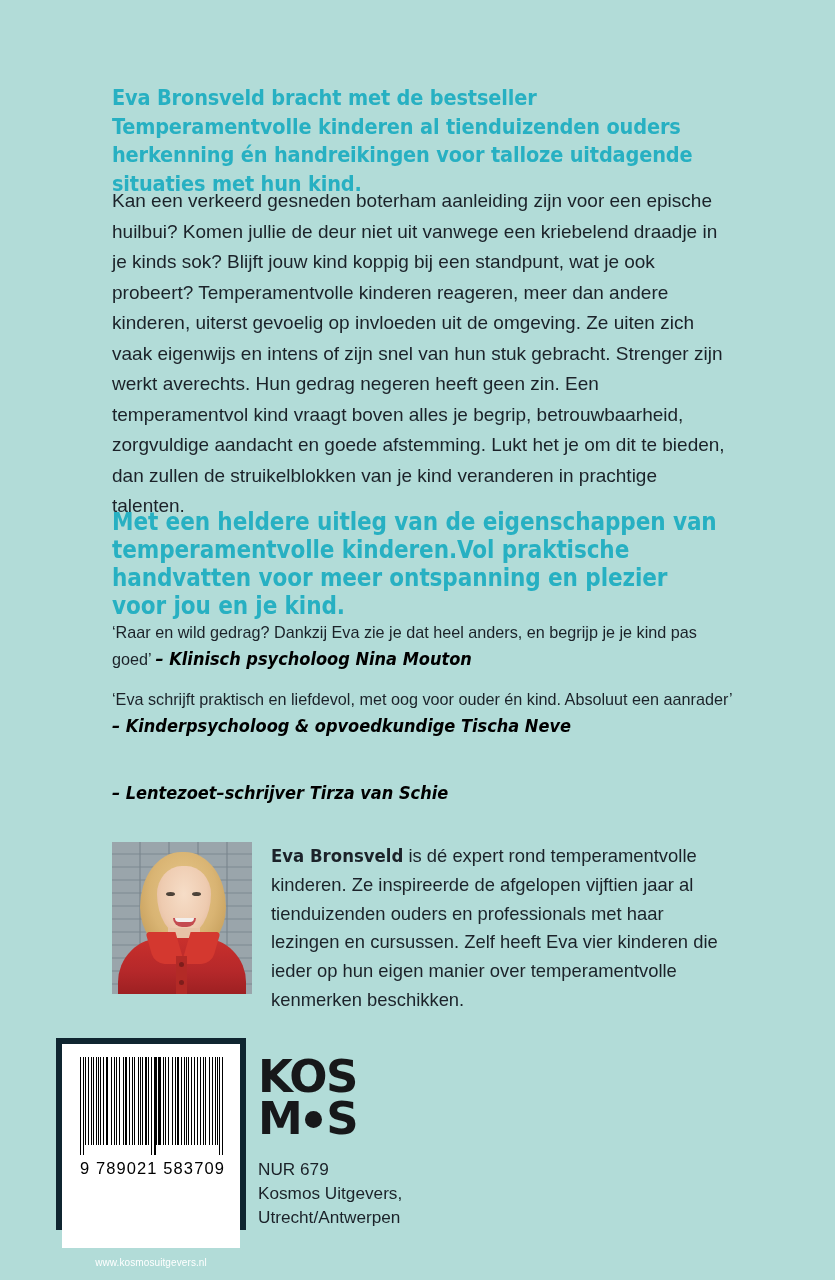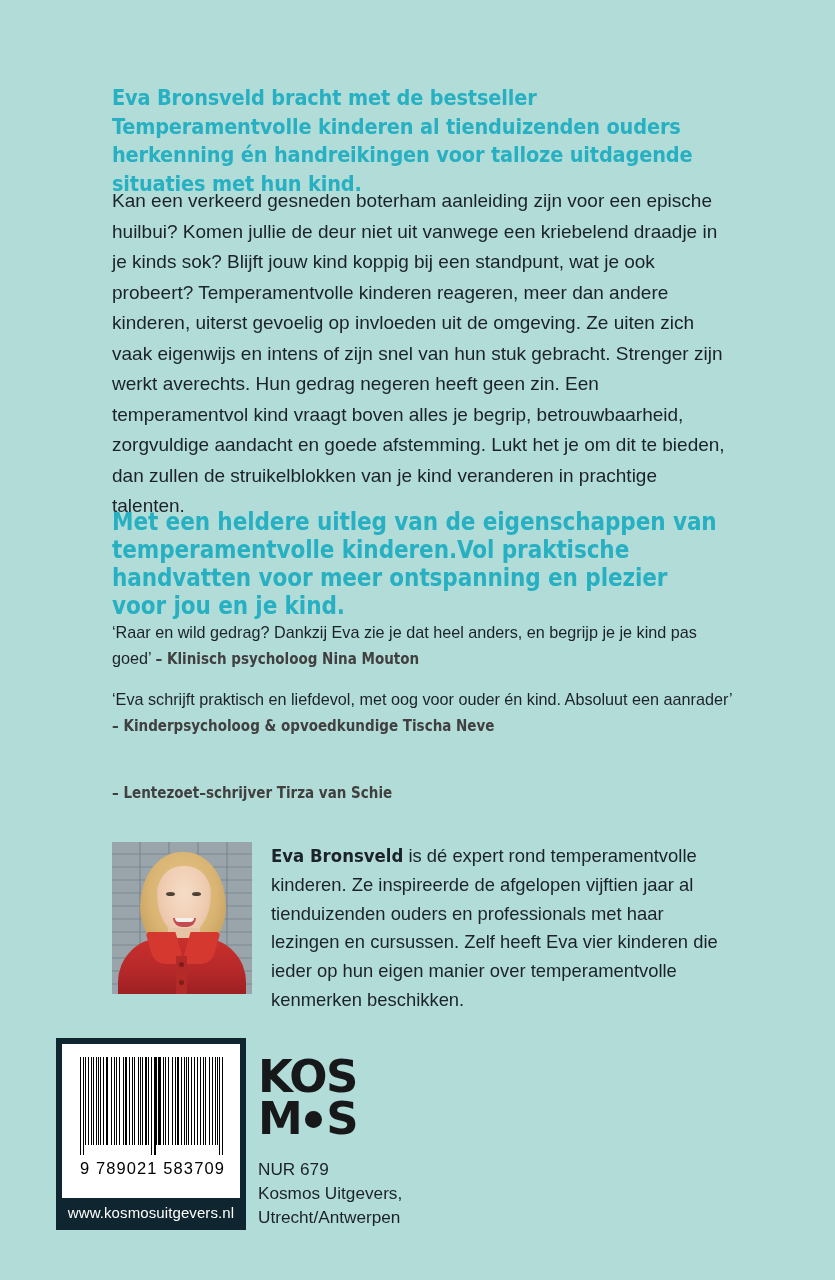--- a/index.html
+++ b/index.html
@@ -74,25 +74,26 @@
     width: 625px;
   }
   .quote {
     color: #1b2229;
     font-size: 16.2px;
     line-height: 25.5px;
     margin-bottom: 15px;
     font-family: "Liberation Sans", sans-serif;
   }
   .quote .attrib {
-    color: #404040;
+    color: #000000;
     font-weight: bold;
     font-family: "DejaVu Sans", sans-serif;
     font-stretch: condensed;
-    font-size: 15px;
+    font-size: 18px;
+    font-style: italic;
   }
 
   
   .bio {
     position: absolute;
     left: 112px;
     top: 842px;
     width: 625px;
   }
   .bio-photo {
@@ -221,21 +222,21 @@
   .barcode-box {
     position: absolute;
     left: 56px; top: 0;
     width: 190px; height: 192px;
     background: #0f2530;
     padding: 6px 6px 0 6px;
   }
   .barcode-white {
     background: #ffffff;
     width: 178px;
-    height: 154px;
+    height: 204px;
     position: relative;
     padding-top: 13px;
   }
   .bars {
     height: 98px;
     margin: 0 16px 0 18px;
     display: flex;
     align-items: stretch;
     gap: 0;
   }
@@ -245,21 +246,21 @@
     font-size: 16.5px;
     letter-spacing: 1.1px;
     color: #000;
     text-align: center;
     margin-top: 4px;
     padding-left: 3px;
   }
   .barcode-url {
     color: #ffffff;
     font-family: "Liberation Sans", sans-serif;
-    font-size: 15px;
+    font-size: 10px;
     text-align: center;
     line-height: 30px;
     letter-spacing: 0.1px;
   }
 
   .logo {
     position: absolute;
     left: 258px; top: 18px;
     width: 120px;
   }

